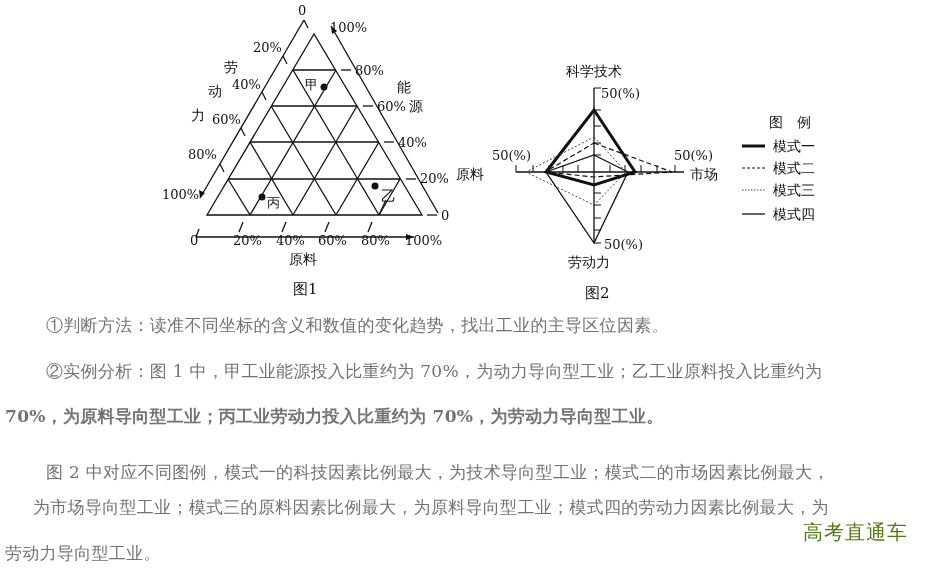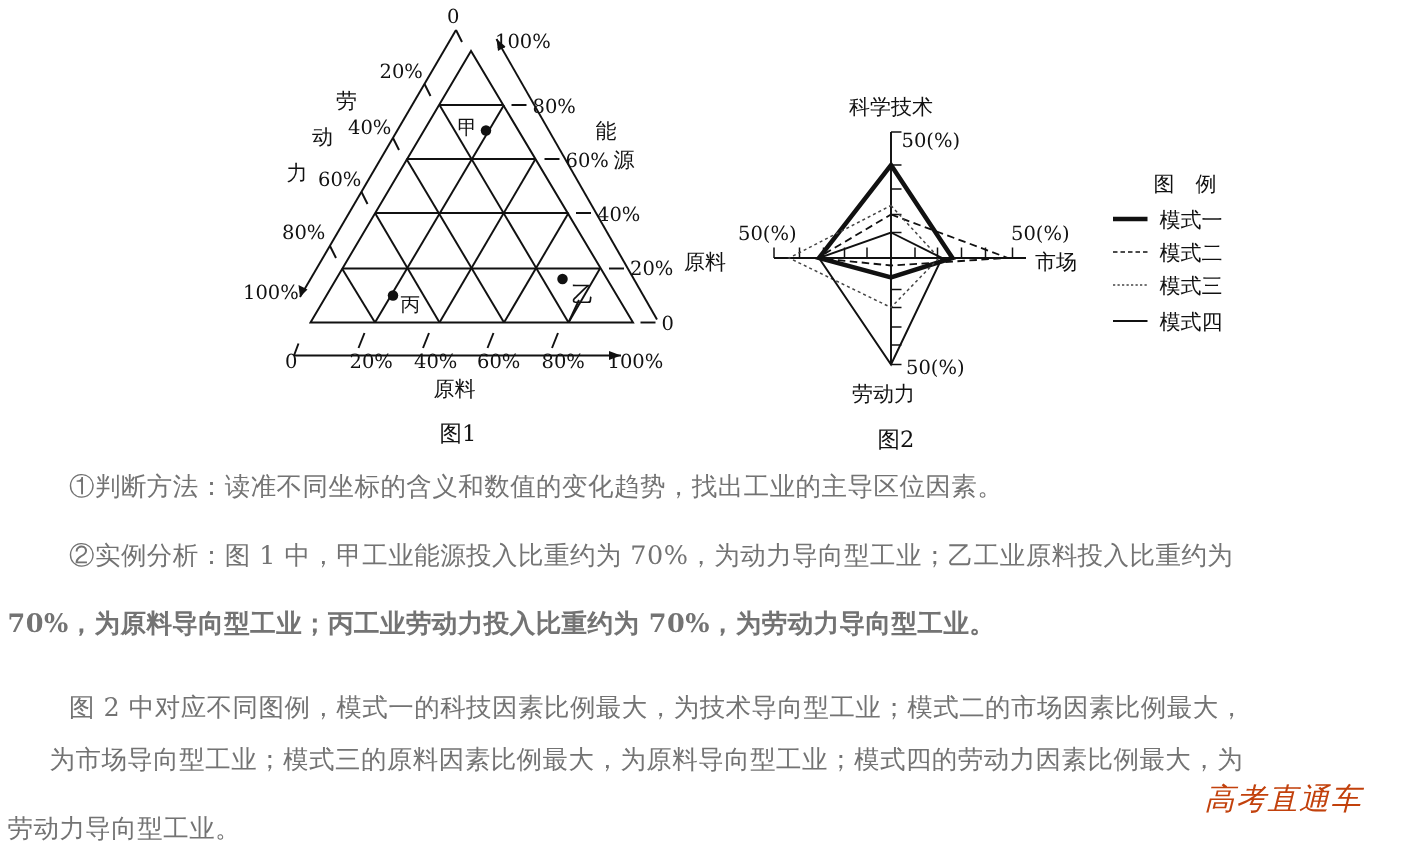--- a/index.html
+++ b/index.html
@@ -4,21 +4,21 @@
 <style>
   html, body { margin: 0; padding: 0; background: #ffffff; }
   body { width: 942px; height: 571px; position: relative; overflow: hidden;
          font-family: "DejaVu Serif", "Liberation Serif", serif; color: #111; }
   .fig { position: absolute; left: 0; top: 0; width: 942px; height: 310px; }
   .fig svg { position: absolute; left: 0; top: 0; }
   .svgtext { font-family: "DejaVu Serif", "Liberation Serif", serif; fill: #111; }
   .para { position: absolute; font-size: 17px; line-height: 22px; white-space: nowrap;
           font-family: "DejaVu Serif", "Liberation Serif", serif; color: #737373; letter-spacing: 0.3px; }
   .watermark { position: absolute; left: 803px; top: 519px; font-size: 20px;
-               color: #c2410c; font-family: "DejaVu Sans", "Liberation Sans", sans-serif; letter-spacing: 1px; font-style: italic; }
+               color: #4d7c0f; font-family: "DejaVu Sans", "Liberation Sans", sans-serif; letter-spacing: 1px; }
 </style>
 </head>
 <body>
 
 <div class="fig">
   <svg width="942" height="310" viewBox="0 0 942 310">
 
     <g stroke="#111" fill="none" stroke-width="1.3">
 
       <polygon points="314,34 207,215 422,215"></polygon>

